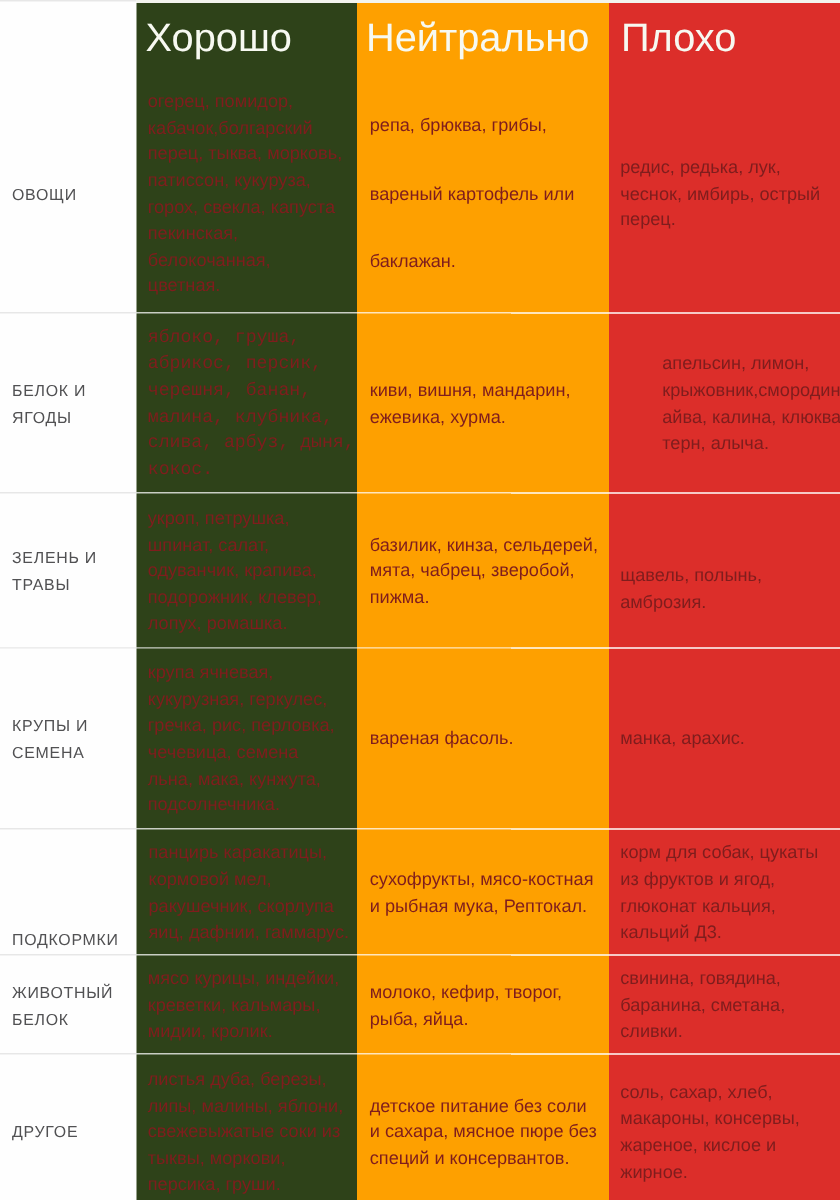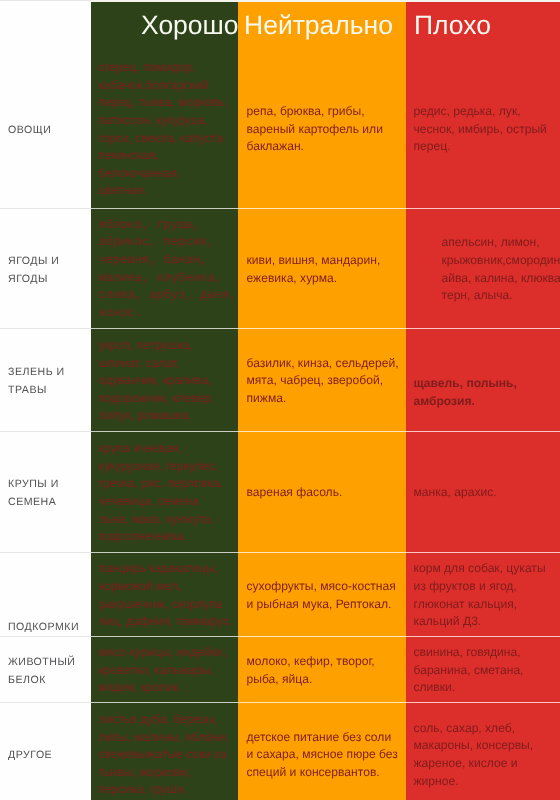--- a/index.html
+++ b/index.html
@@ -34,50 +34,50 @@
 </style>
 </head>
 <body>
 
 <div class="sheet">
   <div class="col col-good"></div>
   <div class="col col-neutral"></div>
   <div class="col col-bad"></div>
   <div class="topline"></div>
   <div class="topline-c"></div>
-  <div class="hdr" style="left:97px;top:12px;margin-left:44px;">Хорошо</div>
+  <div class="hdr" style="left:97px;top:12px;">Хорошо</div>
   <div class="hdr" style="left:244px;top:12px;">Нейтрально</div>
   <div class="hdr" style="left:414px;top:12px;text-align:center;">Плохо</div>
   <div class="label" style="left:8px;width:80px;top:49.5px;height:160px;">
       <span>ОВОЩИ</span>
     </div>
   <div class="cell" style="left:98.5px;width:132.0px;top:49.5px;height:160px;">
       <span>огерец, помидор,</span>
       <span>кабачок,болгарский</span>
       <span>перец, тыква, морковь,</span>
       <span>патиссон, кукуруза,</span>
       <span>горох, свекла, капуста</span>
       <span>пекинская,</span>
       <span>белокочанная,</span>
       <span>цветная.</span>
     </div>
-  <div class="cell" style="left:246.5px;width:151.0px;top:49.5px;height:160px;">
+  <div class="cell" style="left:246.5px;width:151.0px;top:49.5px;height:160px;gap:28px;">
       <span>репа, брюква, грибы,</span>
       <span>вареный картофель или</span>
       <span>баклажан.</span>
     </div>
   <div class="cell" style="left:413.5px;width:139.0px;top:49.5px;height:160px;">
       <span>редис, редька, лук,</span>
       <span>чеснок, имбирь, острый</span>
       <span>перец.</span>
     </div>
   <div class="rowline" style="top:208px;"></div>
   <div class="rowline-c" style="top:208px;"></div>
   <div class="label" style="left:8px;width:80px;top:209.5px;height:120px;">
-      <span>ЯГОДЫ И</span>
+      <span>БЕЛОК И</span>
       <span>ЯГОДЫ</span>
     </div>
   <div class="cell" style="left:98.5px;width:132.0px;top:209.5px;height:120px;font-family:Liberation Mono, monospace;">
       <span>яблоко, груша,</span>
       <span>абрикос, персик,</span>
       <span>черешня, банан,</span>
       <span>малина, клубника,</span>
       <span>слива, арбуз, дыня,</span>
       <span>кокос.</span>
     </div>
@@ -102,21 +102,21 @@
       <span>шпинат, салат,</span>
       <span>одуванчик, крапива,</span>
       <span>подорожник, клевер,</span>
       <span>лопух, ромашка.</span>
     </div>
   <div class="cell" style="left:246.5px;width:151.0px;top:329.5px;height:103px;">
       <span>базилик, кинза, сельдерей,</span>
       <span>мята, чабрец, зверобой,</span>
       <span>пижма.</span>
     </div>
-  <div class="cell" style="left:413.5px;width:139.0px;top:329.5px;height:127px;font-weight:bold;">
+  <div class="cell" style="left:413.5px;width:139.0px;top:329.5px;height:127px;">
       <span>щавель, полынь,</span>
       <span>амброзия.</span>
     </div>
   <div class="rowline" style="top:431px;"></div>
   <div class="rowline-c" style="top:431px;"></div>
   <div class="label" style="left:8px;width:80px;top:432.5px;height:121px;">
       <span>КРУПЫ И</span>
       <span>СЕМЕНА</span>
     </div>
   <div class="cell" style="left:98.5px;width:132.0px;top:432.5px;height:121px;">

